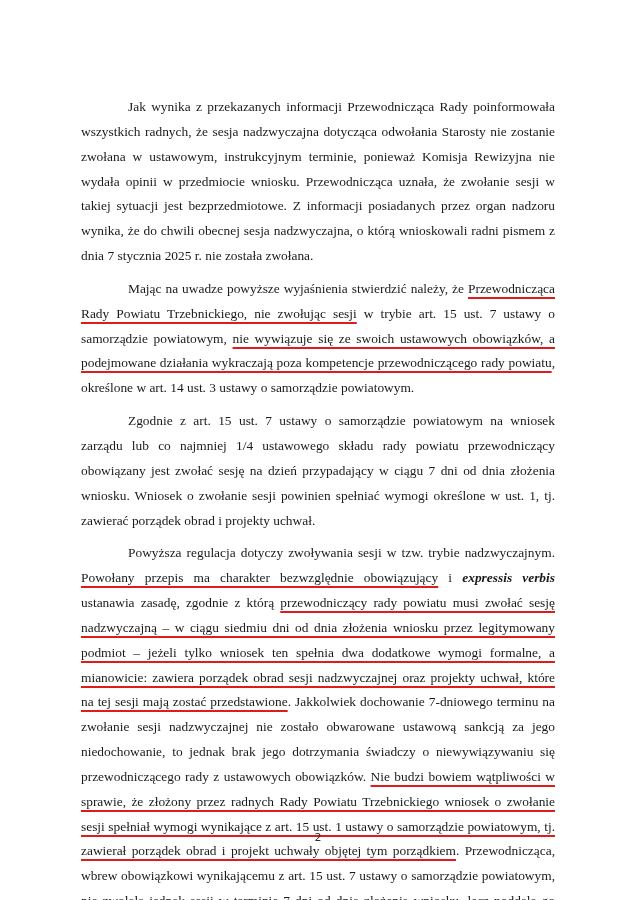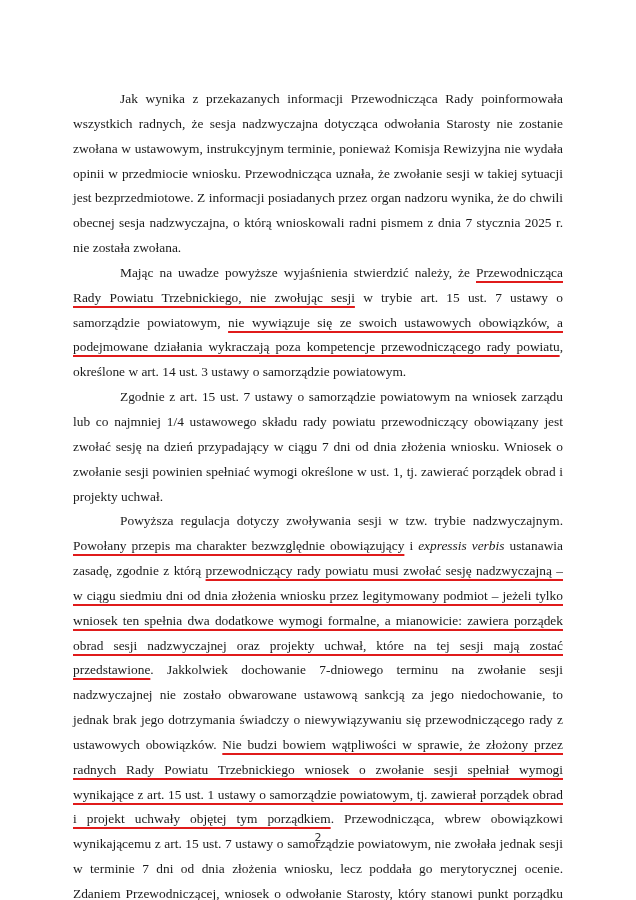--- a/index.html
+++ b/index.html
@@ -6,28 +6,28 @@
   body { width: 636px; height: 900px; position: relative; overflow: hidden; }
   .page {
     position: absolute; left: 0; top: 0; width: 636px; height: 900px; background: #fff;
   }
   .text {
     position: absolute; left: 73px; top: 87px; width: 490px;
     font-family: "Liberation Serif", "DejaVu Serif", serif;
     font-size: 13.4px; line-height: 24.85px; color: #1a1a1a;
     text-align: justify;
   }
-  .text p { margin: 0; text-indent: 47px; text-align: justify; }
+  .text p { margin: 8px; text-indent: 47px; text-align: justify; }
   .u {
     text-decoration: underline;
     text-decoration-color: #e01b1b;
     text-decoration-thickness: 2px;
     text-underline-offset: 4px;
   }
-  .i { font-style: italic; }
+  .i { font-style: italic; font-weight: bold; }
   .page-number {
     position: absolute; left: 0; width: 636px; top: 831px; text-align: center;
     font-family: "DejaVu Sans", "Liberation Sans", sans-serif; font-size: 11px; color: #333;
   }
 </style>
 </head>
 <body>
 
 <div class="page">
   <div class="text">

